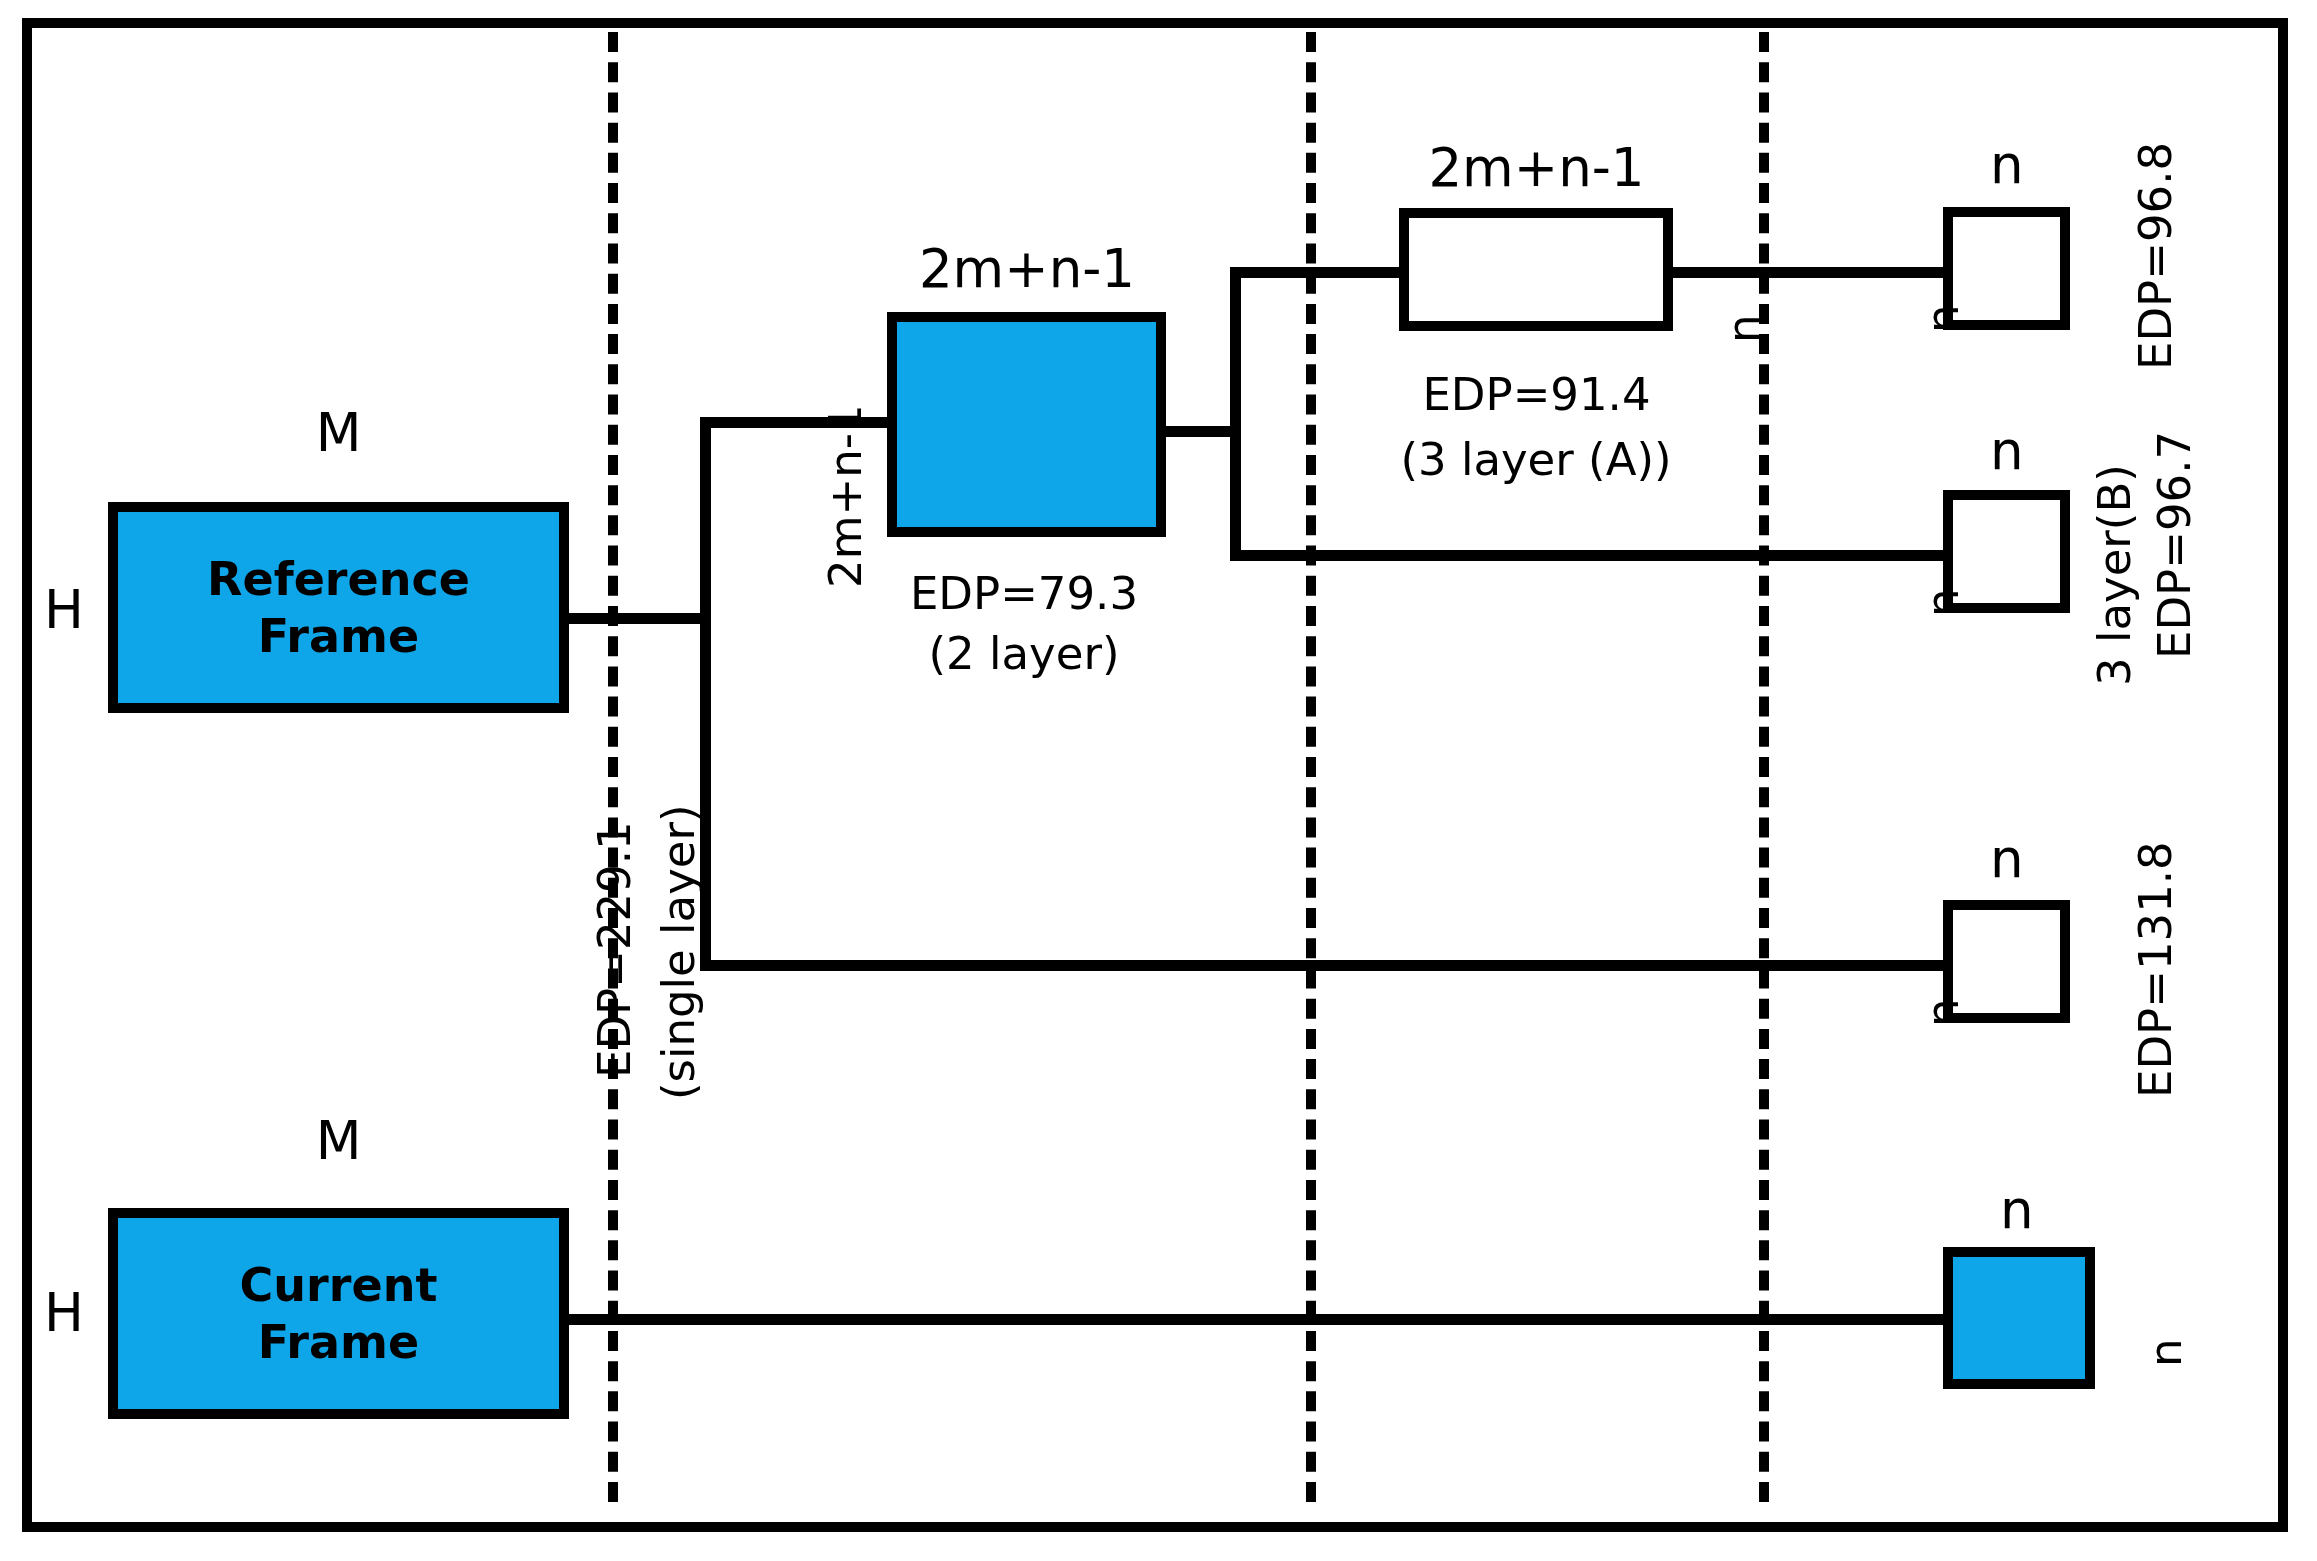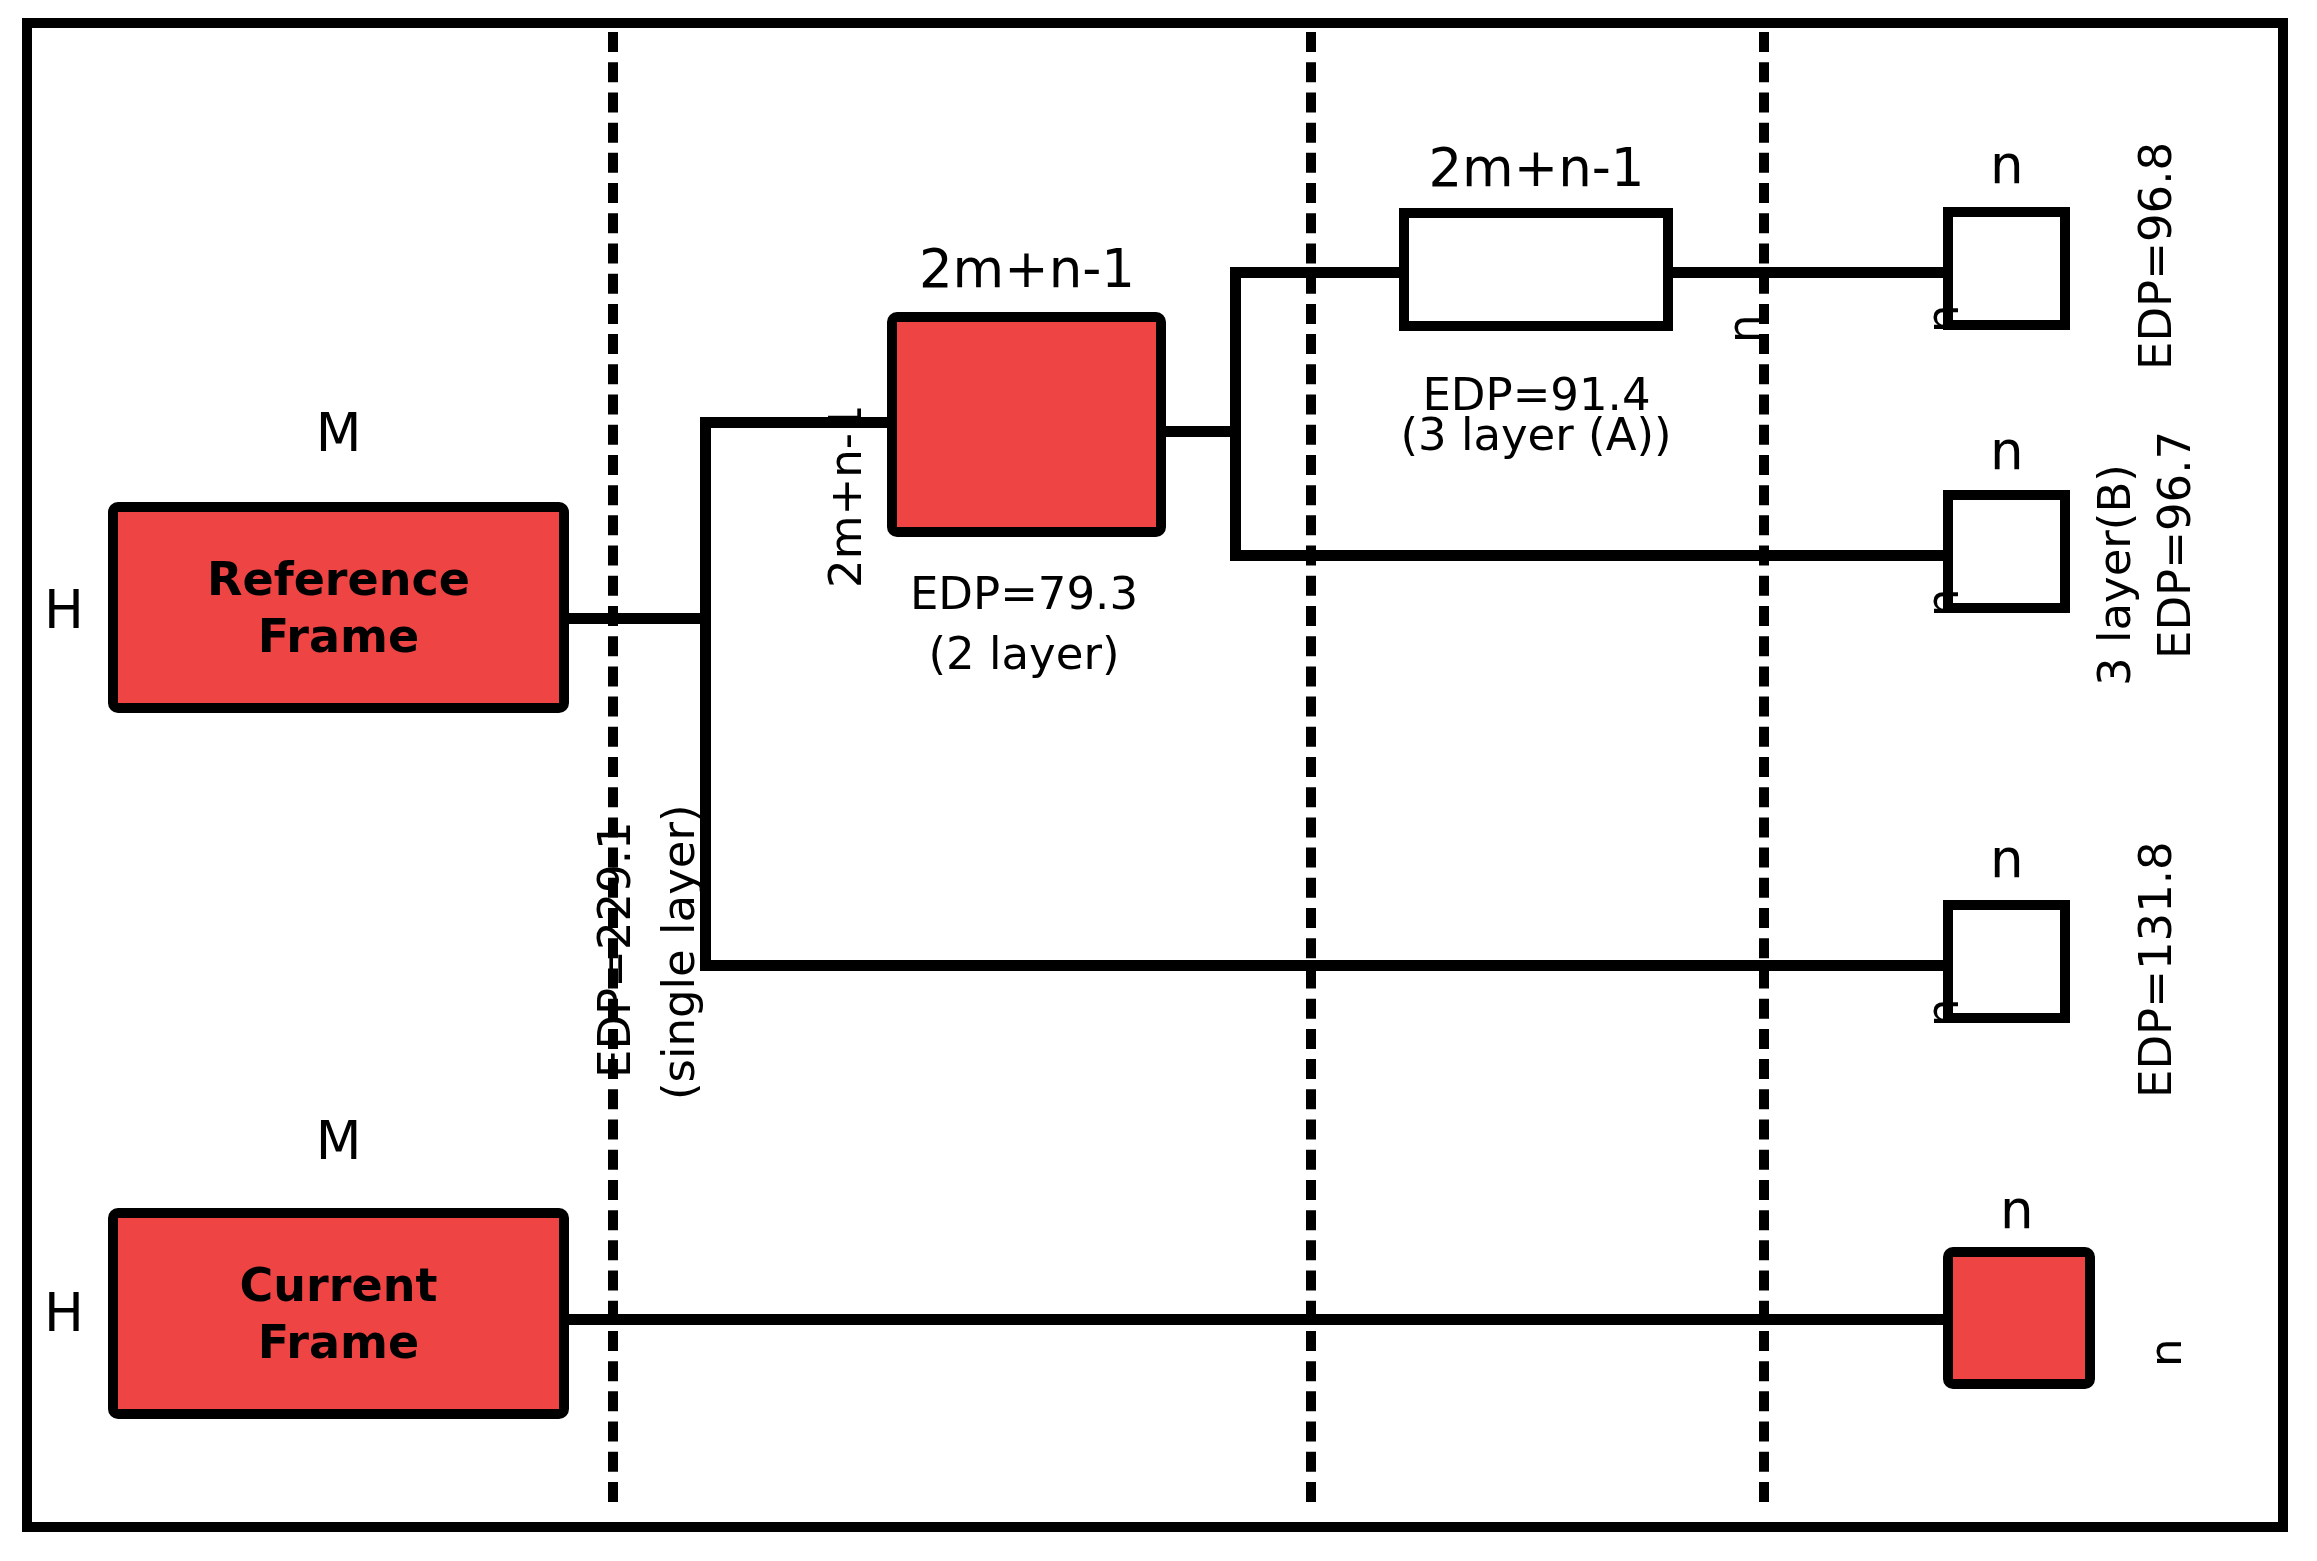--- a/index.html
+++ b/index.html
@@ -43,21 +43,21 @@
     position:absolute;
     box-sizing:border-box;
     border:10.8px solid #000000;
     background:#ffffff;
     display:flex;
     align-items:center;
     justify-content:center;
     flex-direction:column;
     line-height:1.22;
   }
-  .block.blue{ background:#ef4444;border-radius:10px; }
+  .block.blue{ background:#0ea5e9; }
   .block .blk-text{
     font-weight:bold;
     font-size:46px;
     color:#000000;
     text-align:center;
     white-space:pre-line;
   }
   
   .lbl{
     position:absolute;
@@ -125,21 +125,21 @@
 
   <div class="block blue" style="left:887px; top:312px; width:279px; height:225px;"></div>
   <div class="lbl big center" style="left:843px; top:238px; width:368px;">2m+n-1</div>
   <div class="lbl center" style="left:838px; top:567px; width:372px;">EDP=79.3</div>
   <div class="lbl center" style="left:838px; top:627px; width:372px;">(2 layer)</div>
 
   <div class="block" style="left:1399px; top:208px; width:274px; height:123px;"></div>
   <div class="lbl big center" style="left:1355px; top:137px; width:363px;">2m+n-1</div>
   <div class="lbl rot" style="left:1717px; top:343px;">n</div>
   <div class="lbl center" style="left:1355px; top:368px; width:363px;">EDP=91.4</div>
-  <div class="lbl center" style="left:1345px; top:408px; width:382px;">(3 layer (A))</div>
+  <div class="lbl center" style="left:1345px; top:433px; width:382px;">(3 layer (A))</div>
 
   <div class="block" style="left:1943px; top:207px; width:127px; height:123px;"></div>
   <div class="lbl big" style="left:1990px; top:134px;">n</div>
   <div class="lbl rot" style="left:1916px; top:333px;">n</div>
   <div class="lbl rot" style="left:2129px; top:370px;">EDP=96.8</div>
 
   <div class="block" style="left:1943px; top:490px; width:127px; height:123px;"></div>
   <div class="lbl big" style="left:1990px; top:420px;">n</div>
   <div class="lbl rot" style="left:1916px; top:617px;">n</div>
   <div class="lbl rot" style="left:2088px; top:686px;">3 layer(B)</div>

